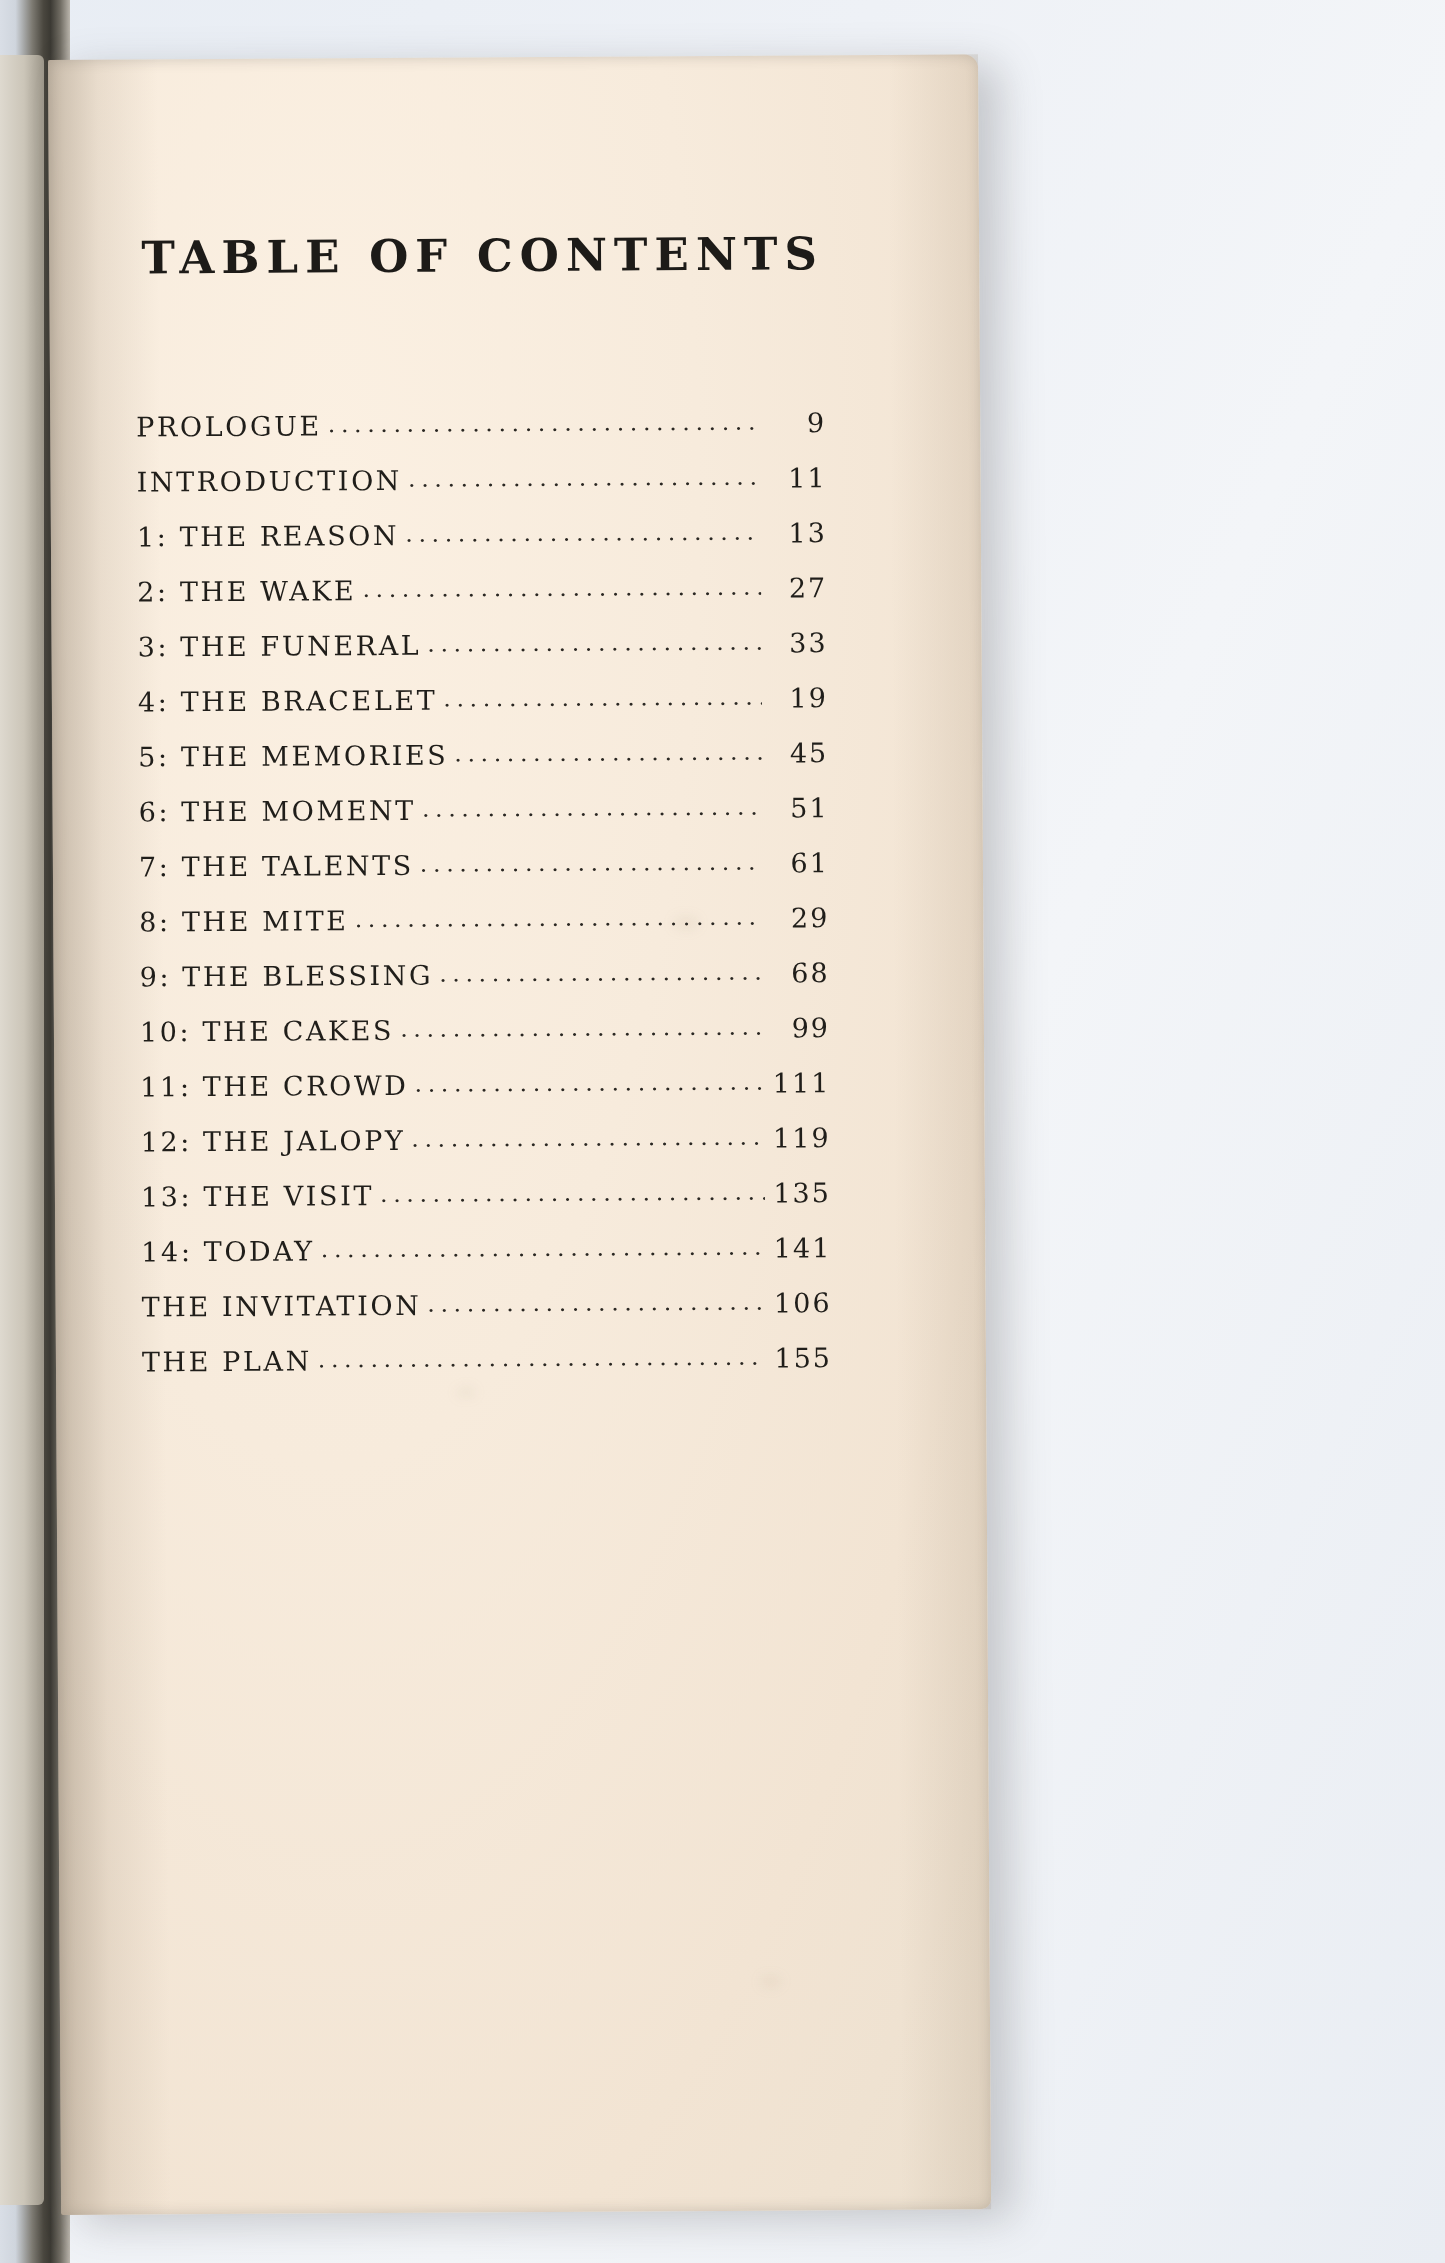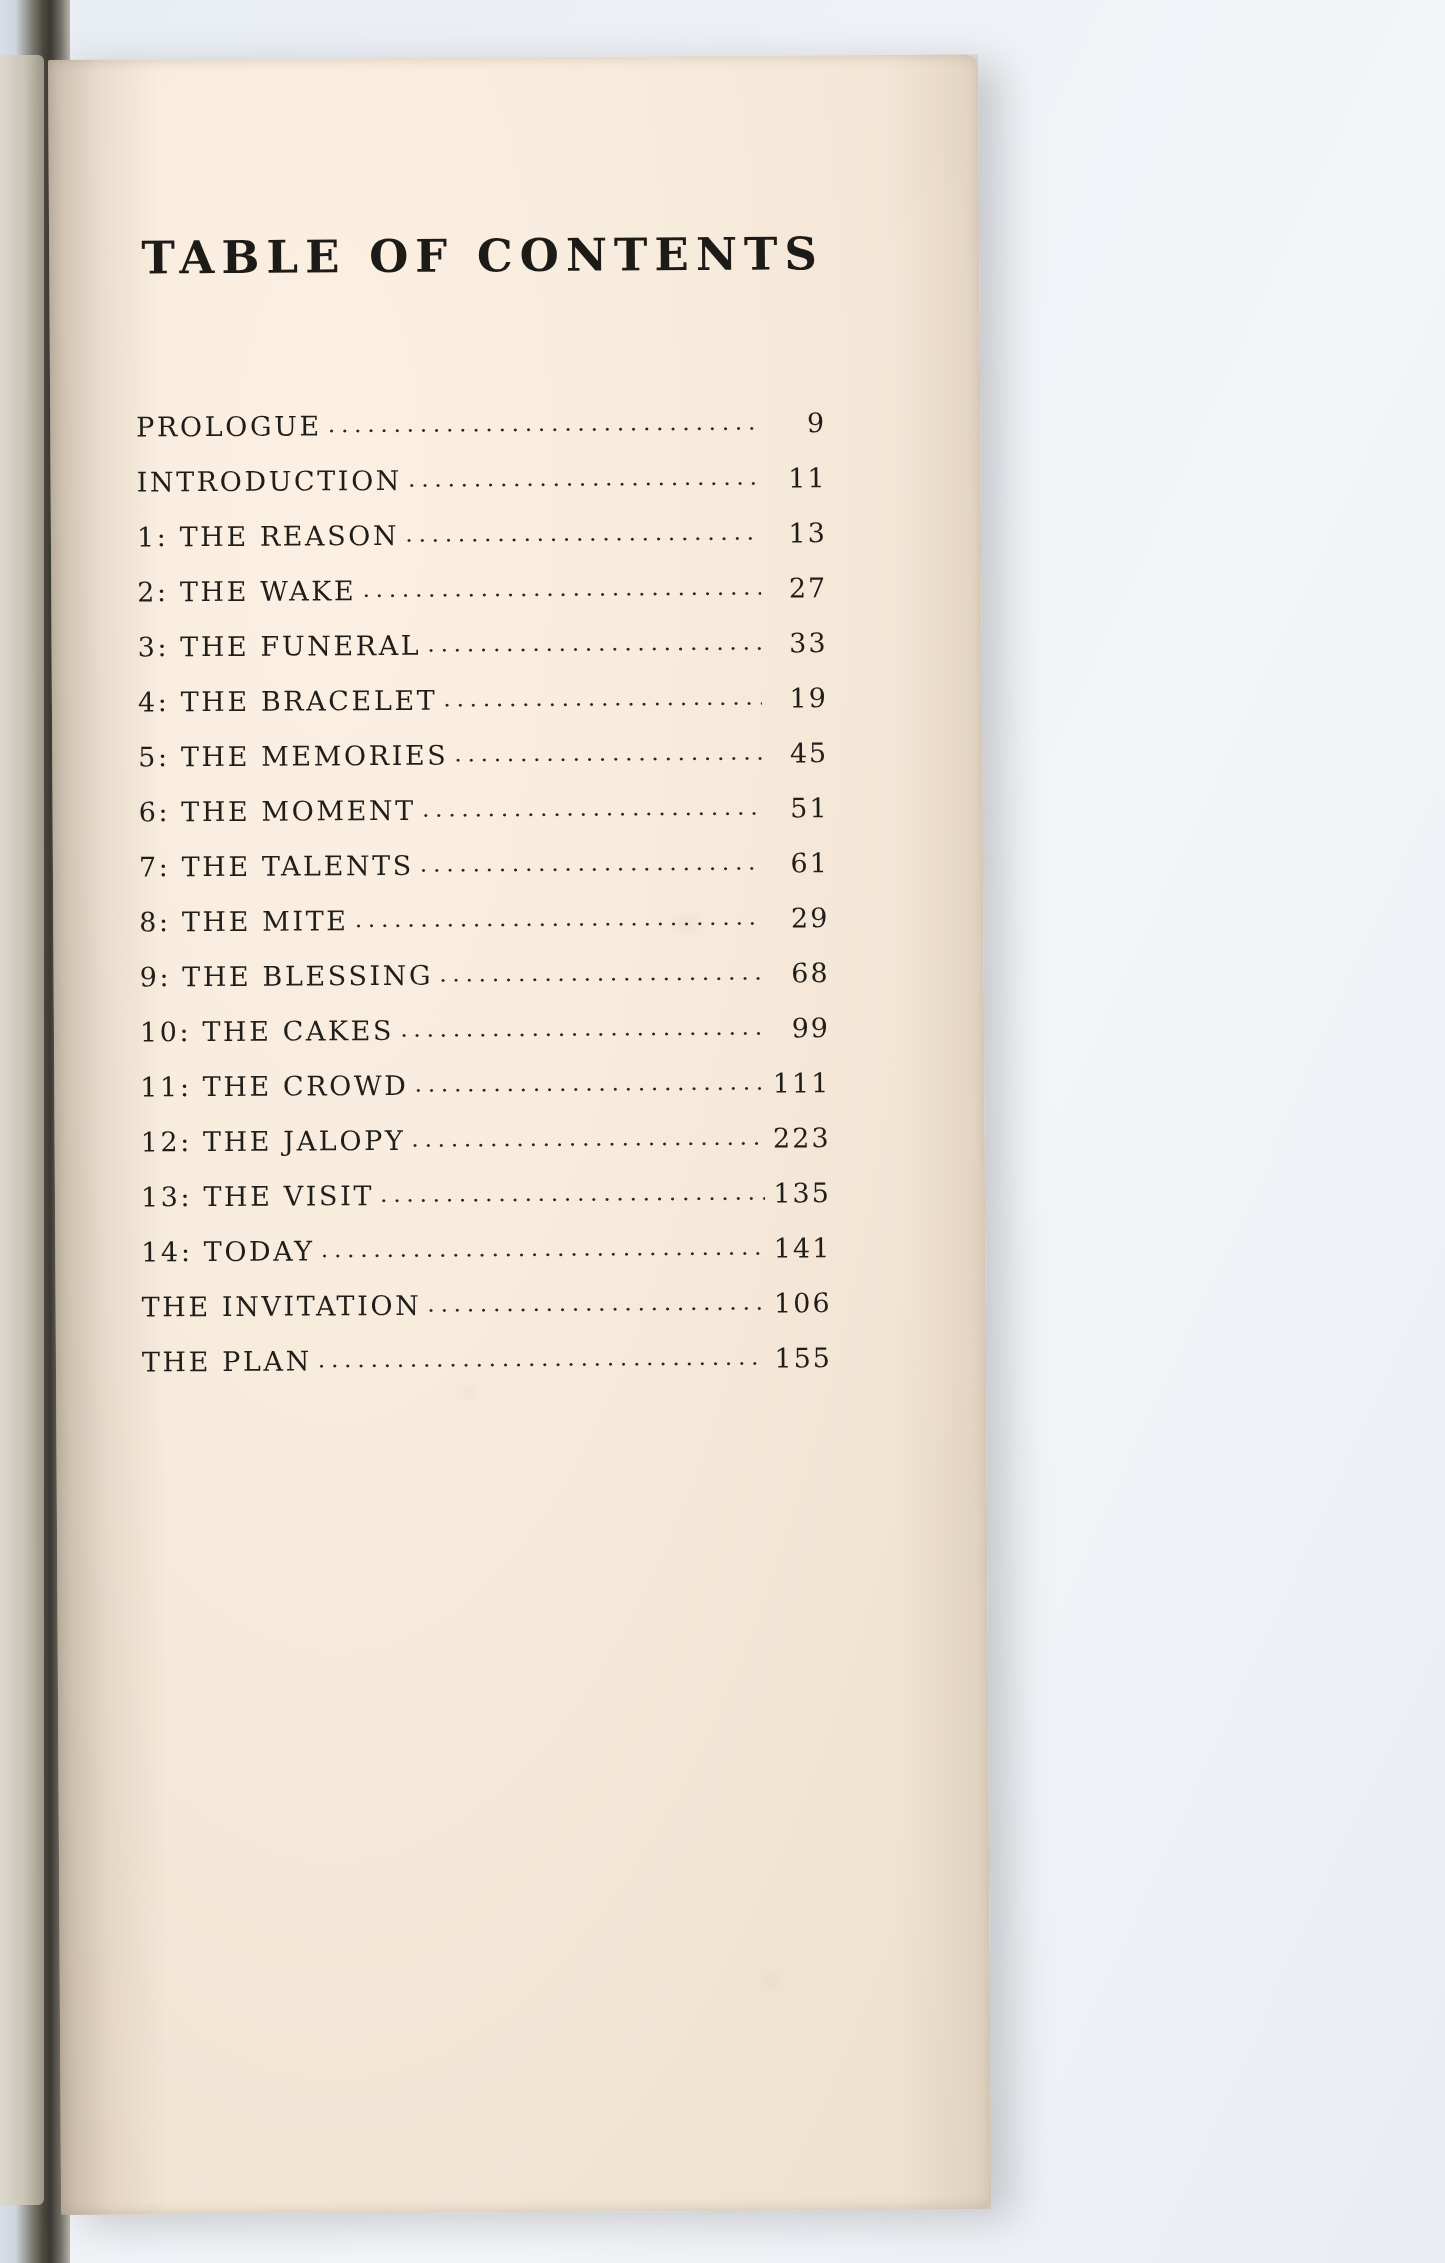--- a/index.html
+++ b/index.html
@@ -238,21 +238,21 @@
 
         <div class="toc-row">
           <span class="toc-label">11: THE CROWD</span>
           <span class="toc-dots">......................................................................</span>
           <span class="toc-page">111</span>
         </div>
 
         <div class="toc-row">
           <span class="toc-label">12: THE JALOPY</span>
           <span class="toc-dots">......................................................................</span>
-          <span class="toc-page">223</span>
+          <span class="toc-page">119</span>
         </div>
 
         <div class="toc-row">
           <span class="toc-label">13: THE VISIT</span>
           <span class="toc-dots">......................................................................</span>
           <span class="toc-page">135</span>
         </div>
 
         <div class="toc-row">
           <span class="toc-label">14: TODAY</span>

